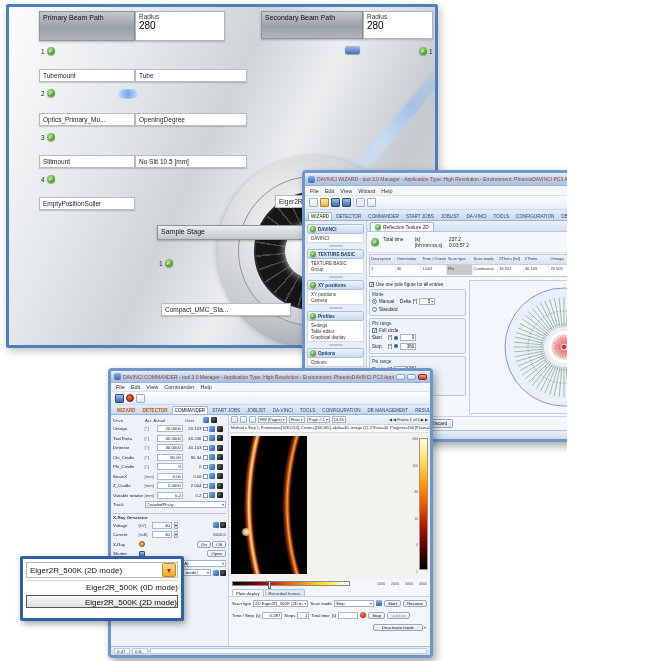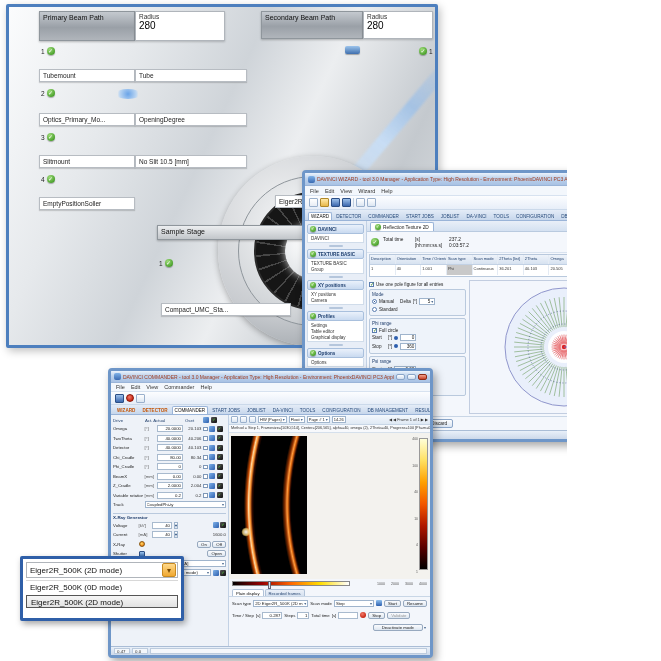--- a/index.html
+++ b/index.html
@@ -177,21 +177,21 @@
   .stopico{width:6px;height:6px;border-radius:50%;background:radial-gradient(circle at 40% 35%,#f37b6a,#c41f0e 75%);}
   .deactrow{flex:0 0 12px;display:flex;justify-content:flex-end;align-items:center;padding:0 4px;}
 
   
   .inset{position:absolute;left:20px;top:556px;width:164px;height:65px;border:3px solid #2f5fa8;border-radius:2px;
     background:#fff;z-index:4;box-shadow:2px 3px 6px rgba(0,0,0,.35);padding:3px;}
   .combo{display:flex;align-items:center;height:16px;border:1px solid #b0b5bb;background:#fff;}
   .combo .cval{flex:1;font-size:8px;color:#111;padding-left:3px;white-space:nowrap;overflow:hidden;}
   .combo-btn{width:14px;height:14px;margin-right:1px;border:1px solid #c88a20;border-radius:2px;
     background:linear-gradient(#ffd98a,#f0a830);text-align:center;line-height:13px;font-size:8px;color:#7a4a00;}
-  .ilist{margin-top:2px;border-top:1px solid #d8d8d8;}
+  .ilist{margin-top:2px;border-top:1px solid #d8d8d8;text-align:right;}
   .opt{height:13.5px;line-height:13.5px;font-size:8px;color:#111;padding-left:4px;white-space:nowrap;overflow:hidden;}
   .opt-sel{border:1px solid #555;background:linear-gradient(#f6f6f6,#e2e2e2);}
 </style>
 </head>
 <body>
 
 <div class="stage">
 
   <div class="panel">
     <div class="beam"></div>

